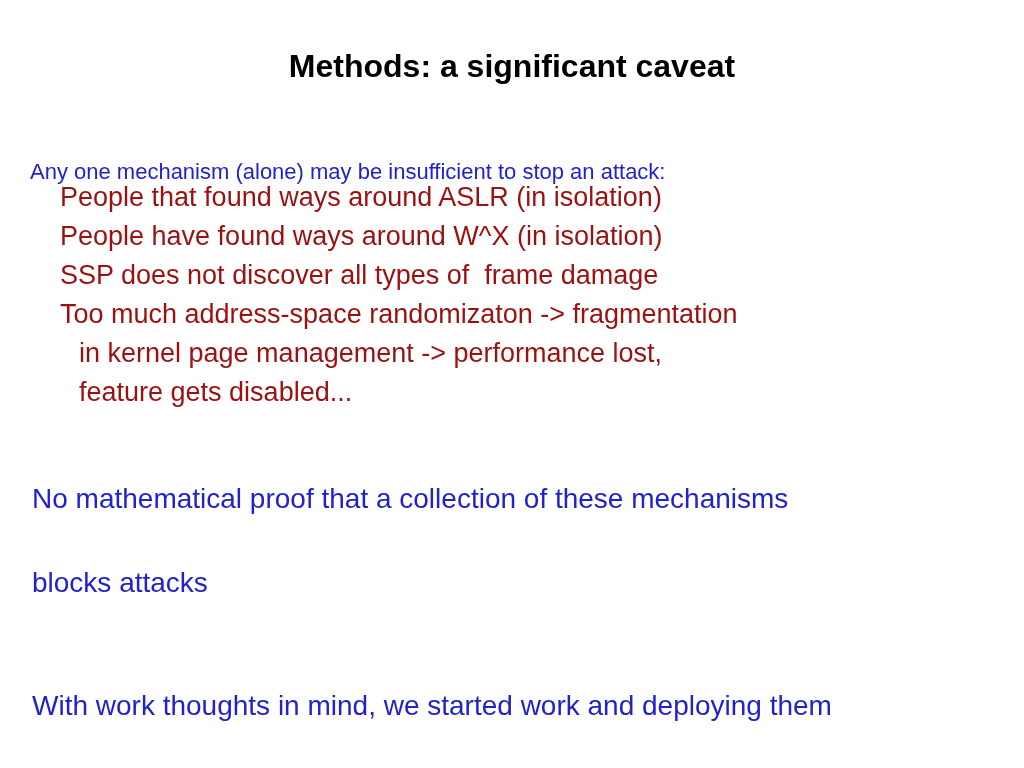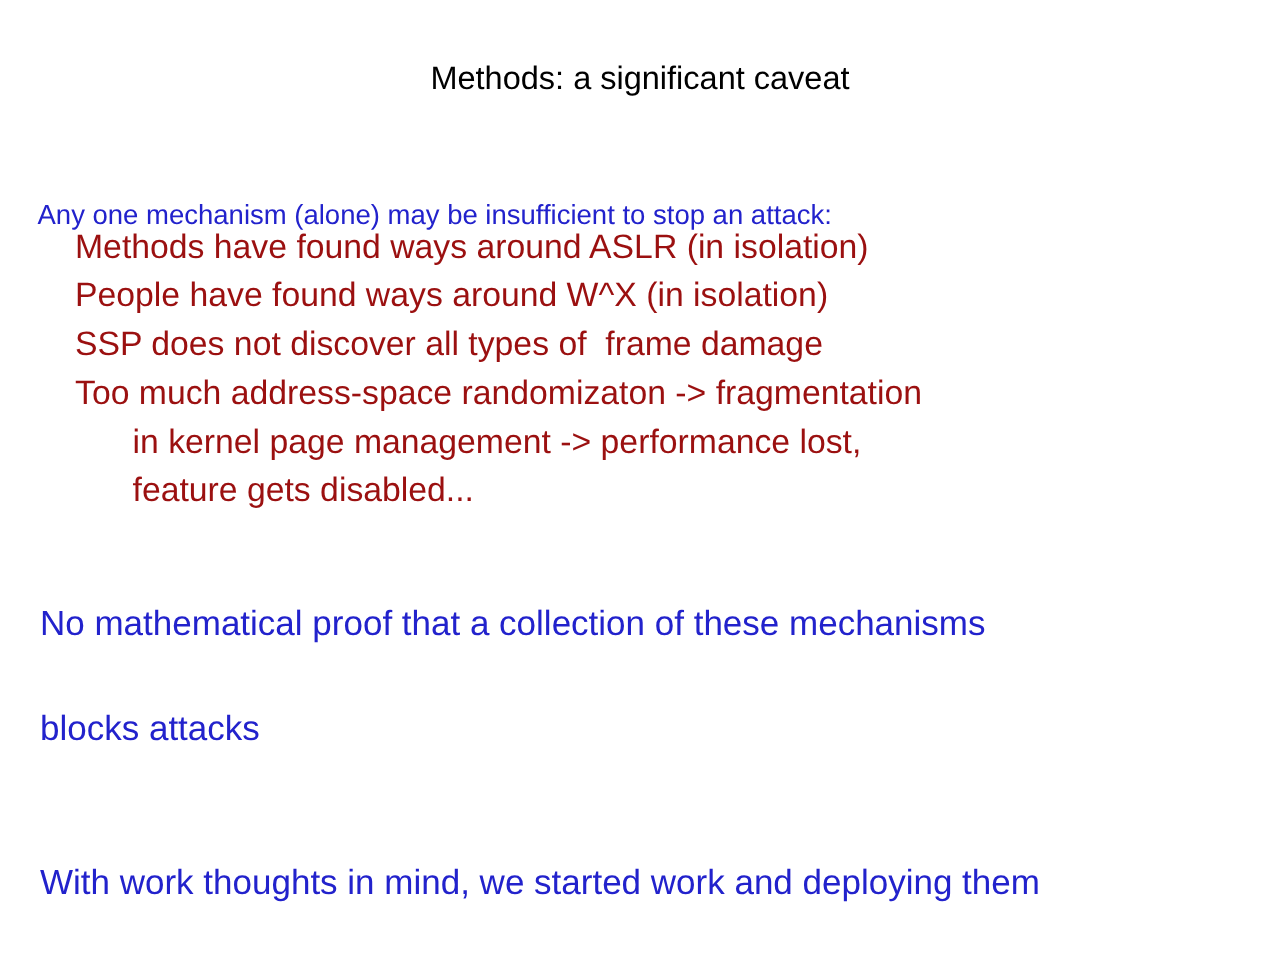--- a/index.html
+++ b/index.html
@@ -18,23 +18,23 @@
     width: 1024px;
     height: 768px;
     background: var(--background, #ffffff);
   }
   .title {
     position: absolute;
     top: 30px;
     left: 0;
     width: 100%;
     text-align: center;
-    font-size: 26px;
+    font-size: 32px;
     line-height: 30px;
-    font-weight: normal;
+    font-weight: bold;
     color: var(--title_text, #000000);
     white-space: pre;
   }
   .intro {
     position: absolute;
     top: 133px;
     left: 30px;
     font-size: 22px;
     line-height: 34px;
     color: var(--blue_text, #2222cc);
@@ -45,21 +45,21 @@
     top: 178px;
     left: 60px;
     font-size: 27px;
     line-height: 39px;
     color: var(--red_text, #9b1010);
   }
   .cline {
     white-space: pre;
   }
   .cline.indent2 {
-    margin-left: 46px;
+    margin-left: 19px;
   }
   .para {
     position: absolute;
     left: 32px;
     font-size: 28px;
     line-height: 40px;
     color: var(--blue_text, #2222cc);
   }
   .pline {
     white-space: pre;
@@ -72,21 +72,21 @@
 </head>
 <body>
 
 <div class="slide">
 
   <h1 class="title">Methods: a significant caveat</h1>
 
   <p class="intro">Any one mechanism (alone) may be insufficient to stop an attack:</p>
 
   <div class="caveats">
-    <div class="cline">Methods have found ways around ASLR (in isolation)</div>
+    <div class="cline">People that found ways around ASLR (in isolation)</div>
     <div class="cline">People have found ways around W^X (in isolation)</div>
     <div class="cline">SSP does not discover all types of  frame damage</div>
     <div class="cline">Too much address-space randomizaton -&gt; fragmentation</div>
     <div class="cline indent2">in kernel page management -&gt; performance lost,</div>
     <div class="cline indent2">feature gets disabled...</div>
   </div>
 
   <div class="para" id="para-no-proof">
     <div class="pline">No mathematical proof that a collection of these mechanisms</div>
     <div class="pline">blocks attacks</div>

